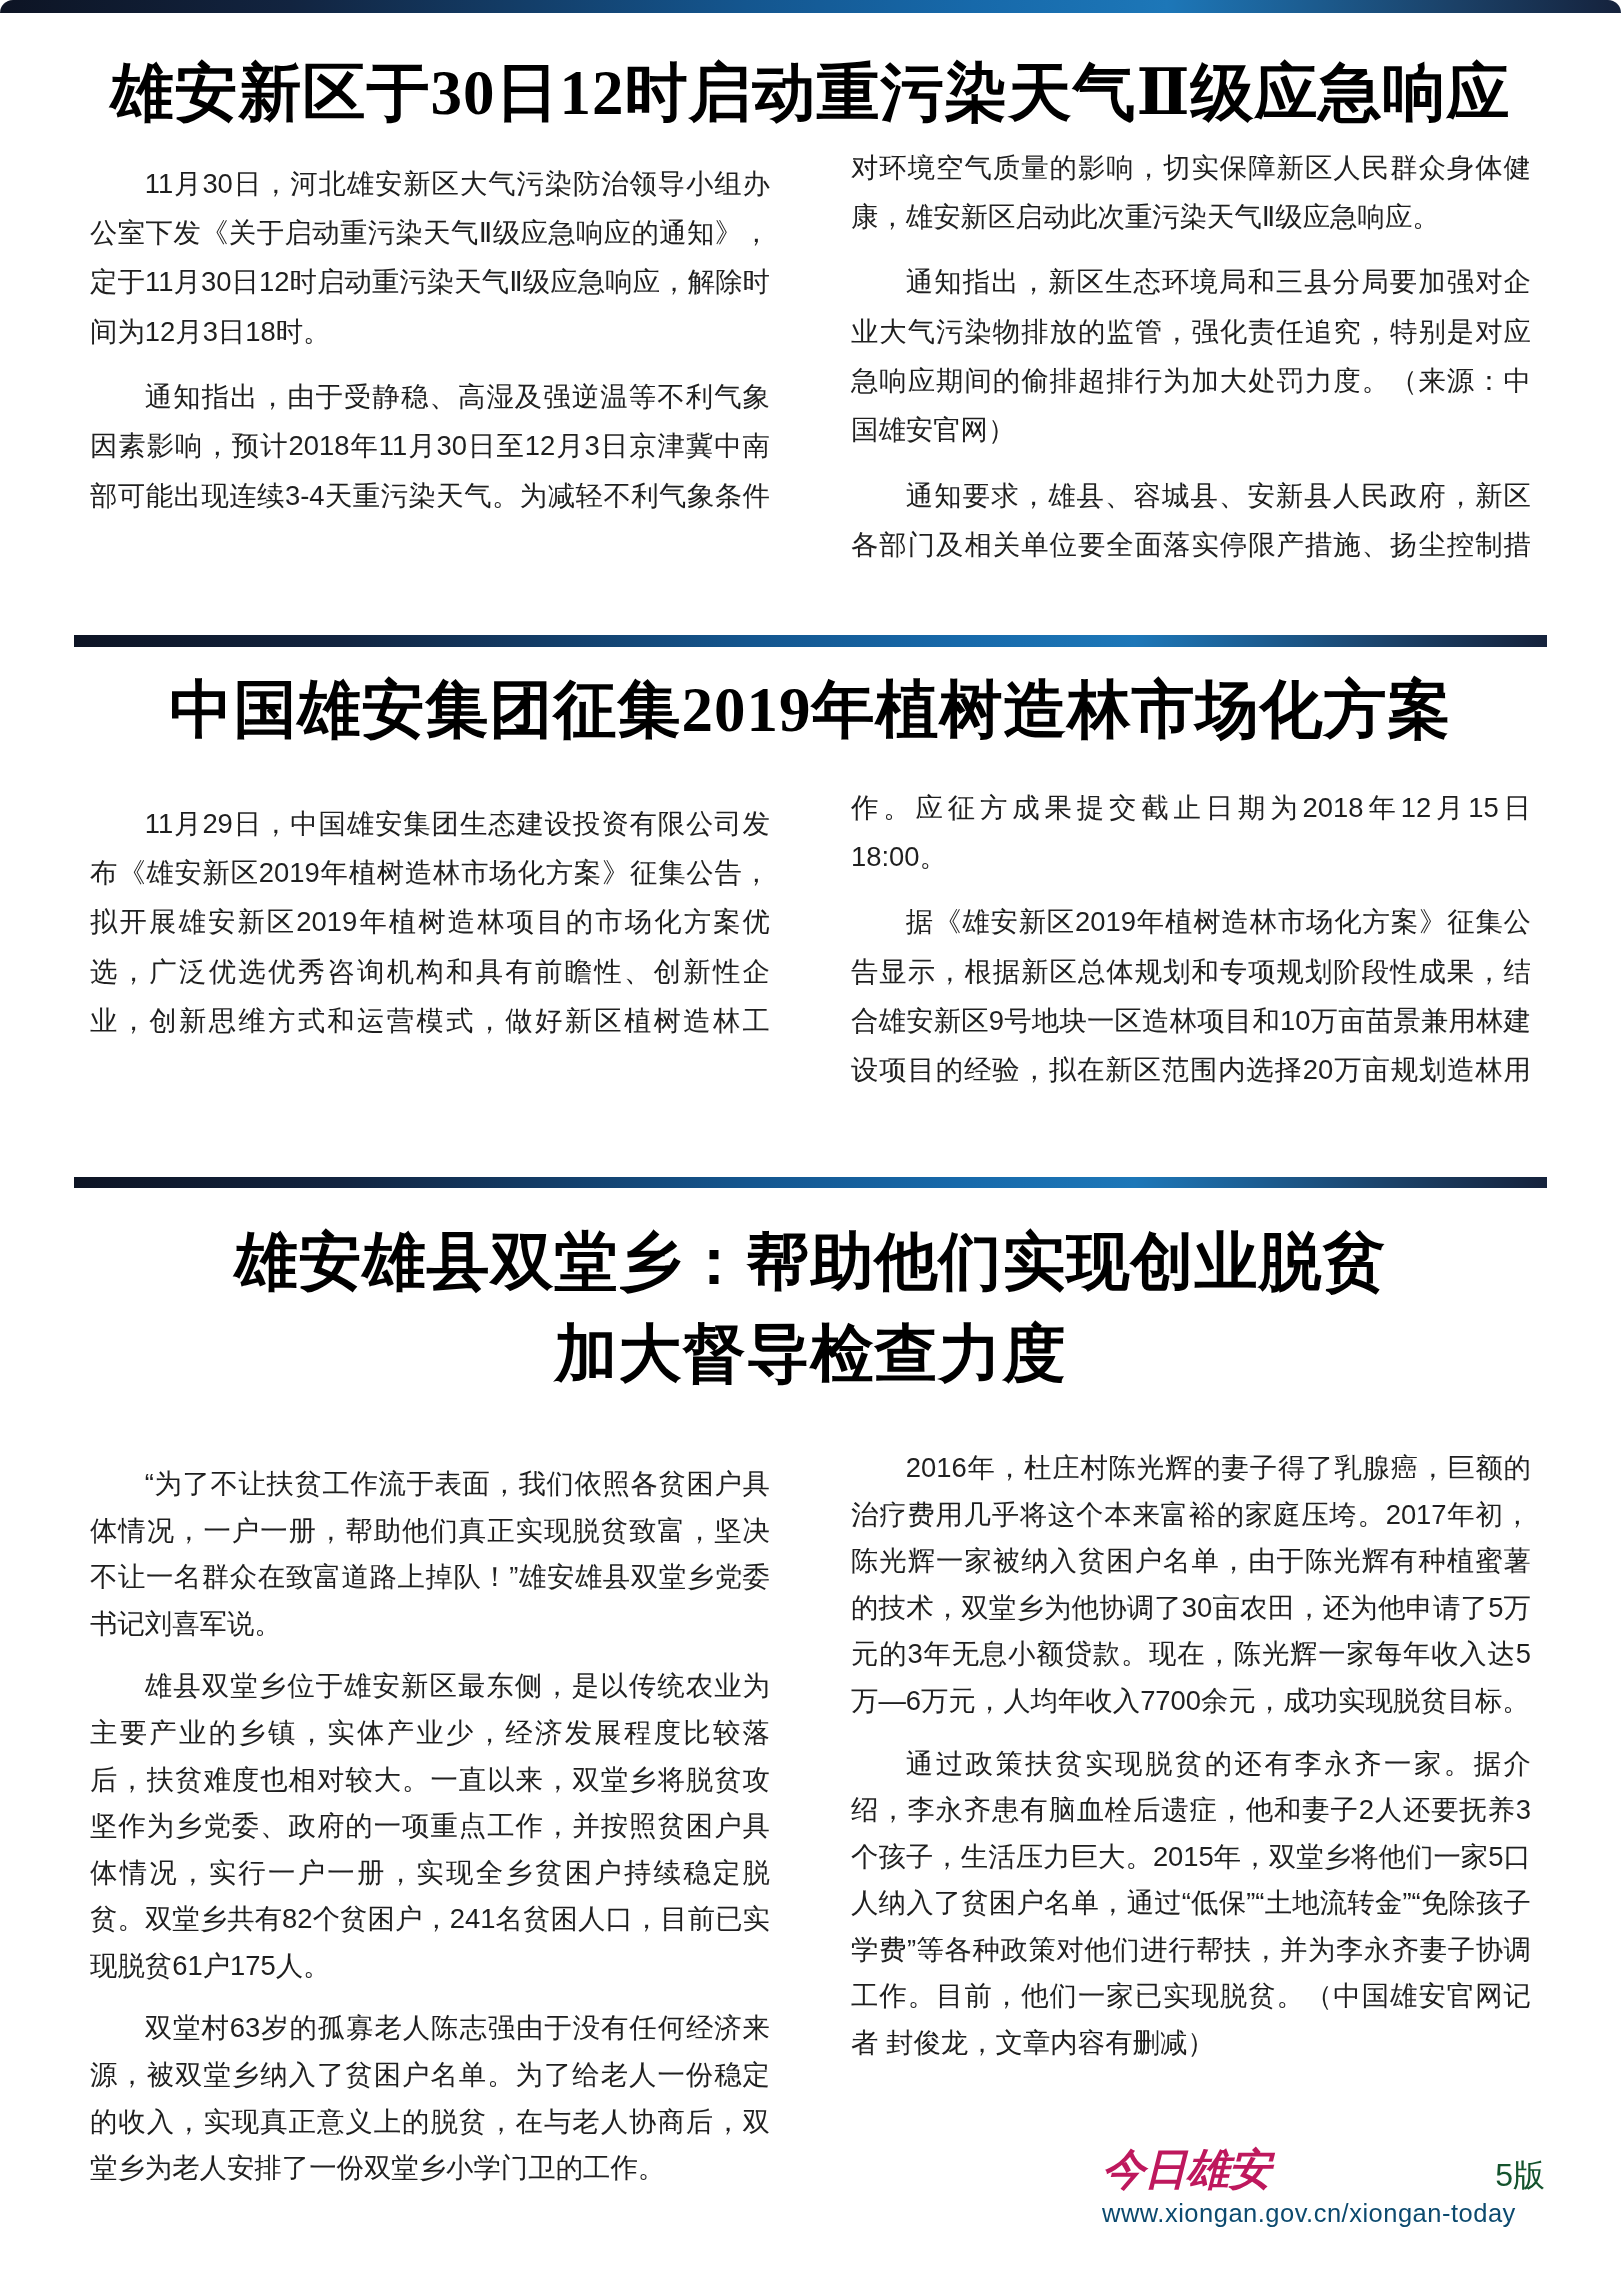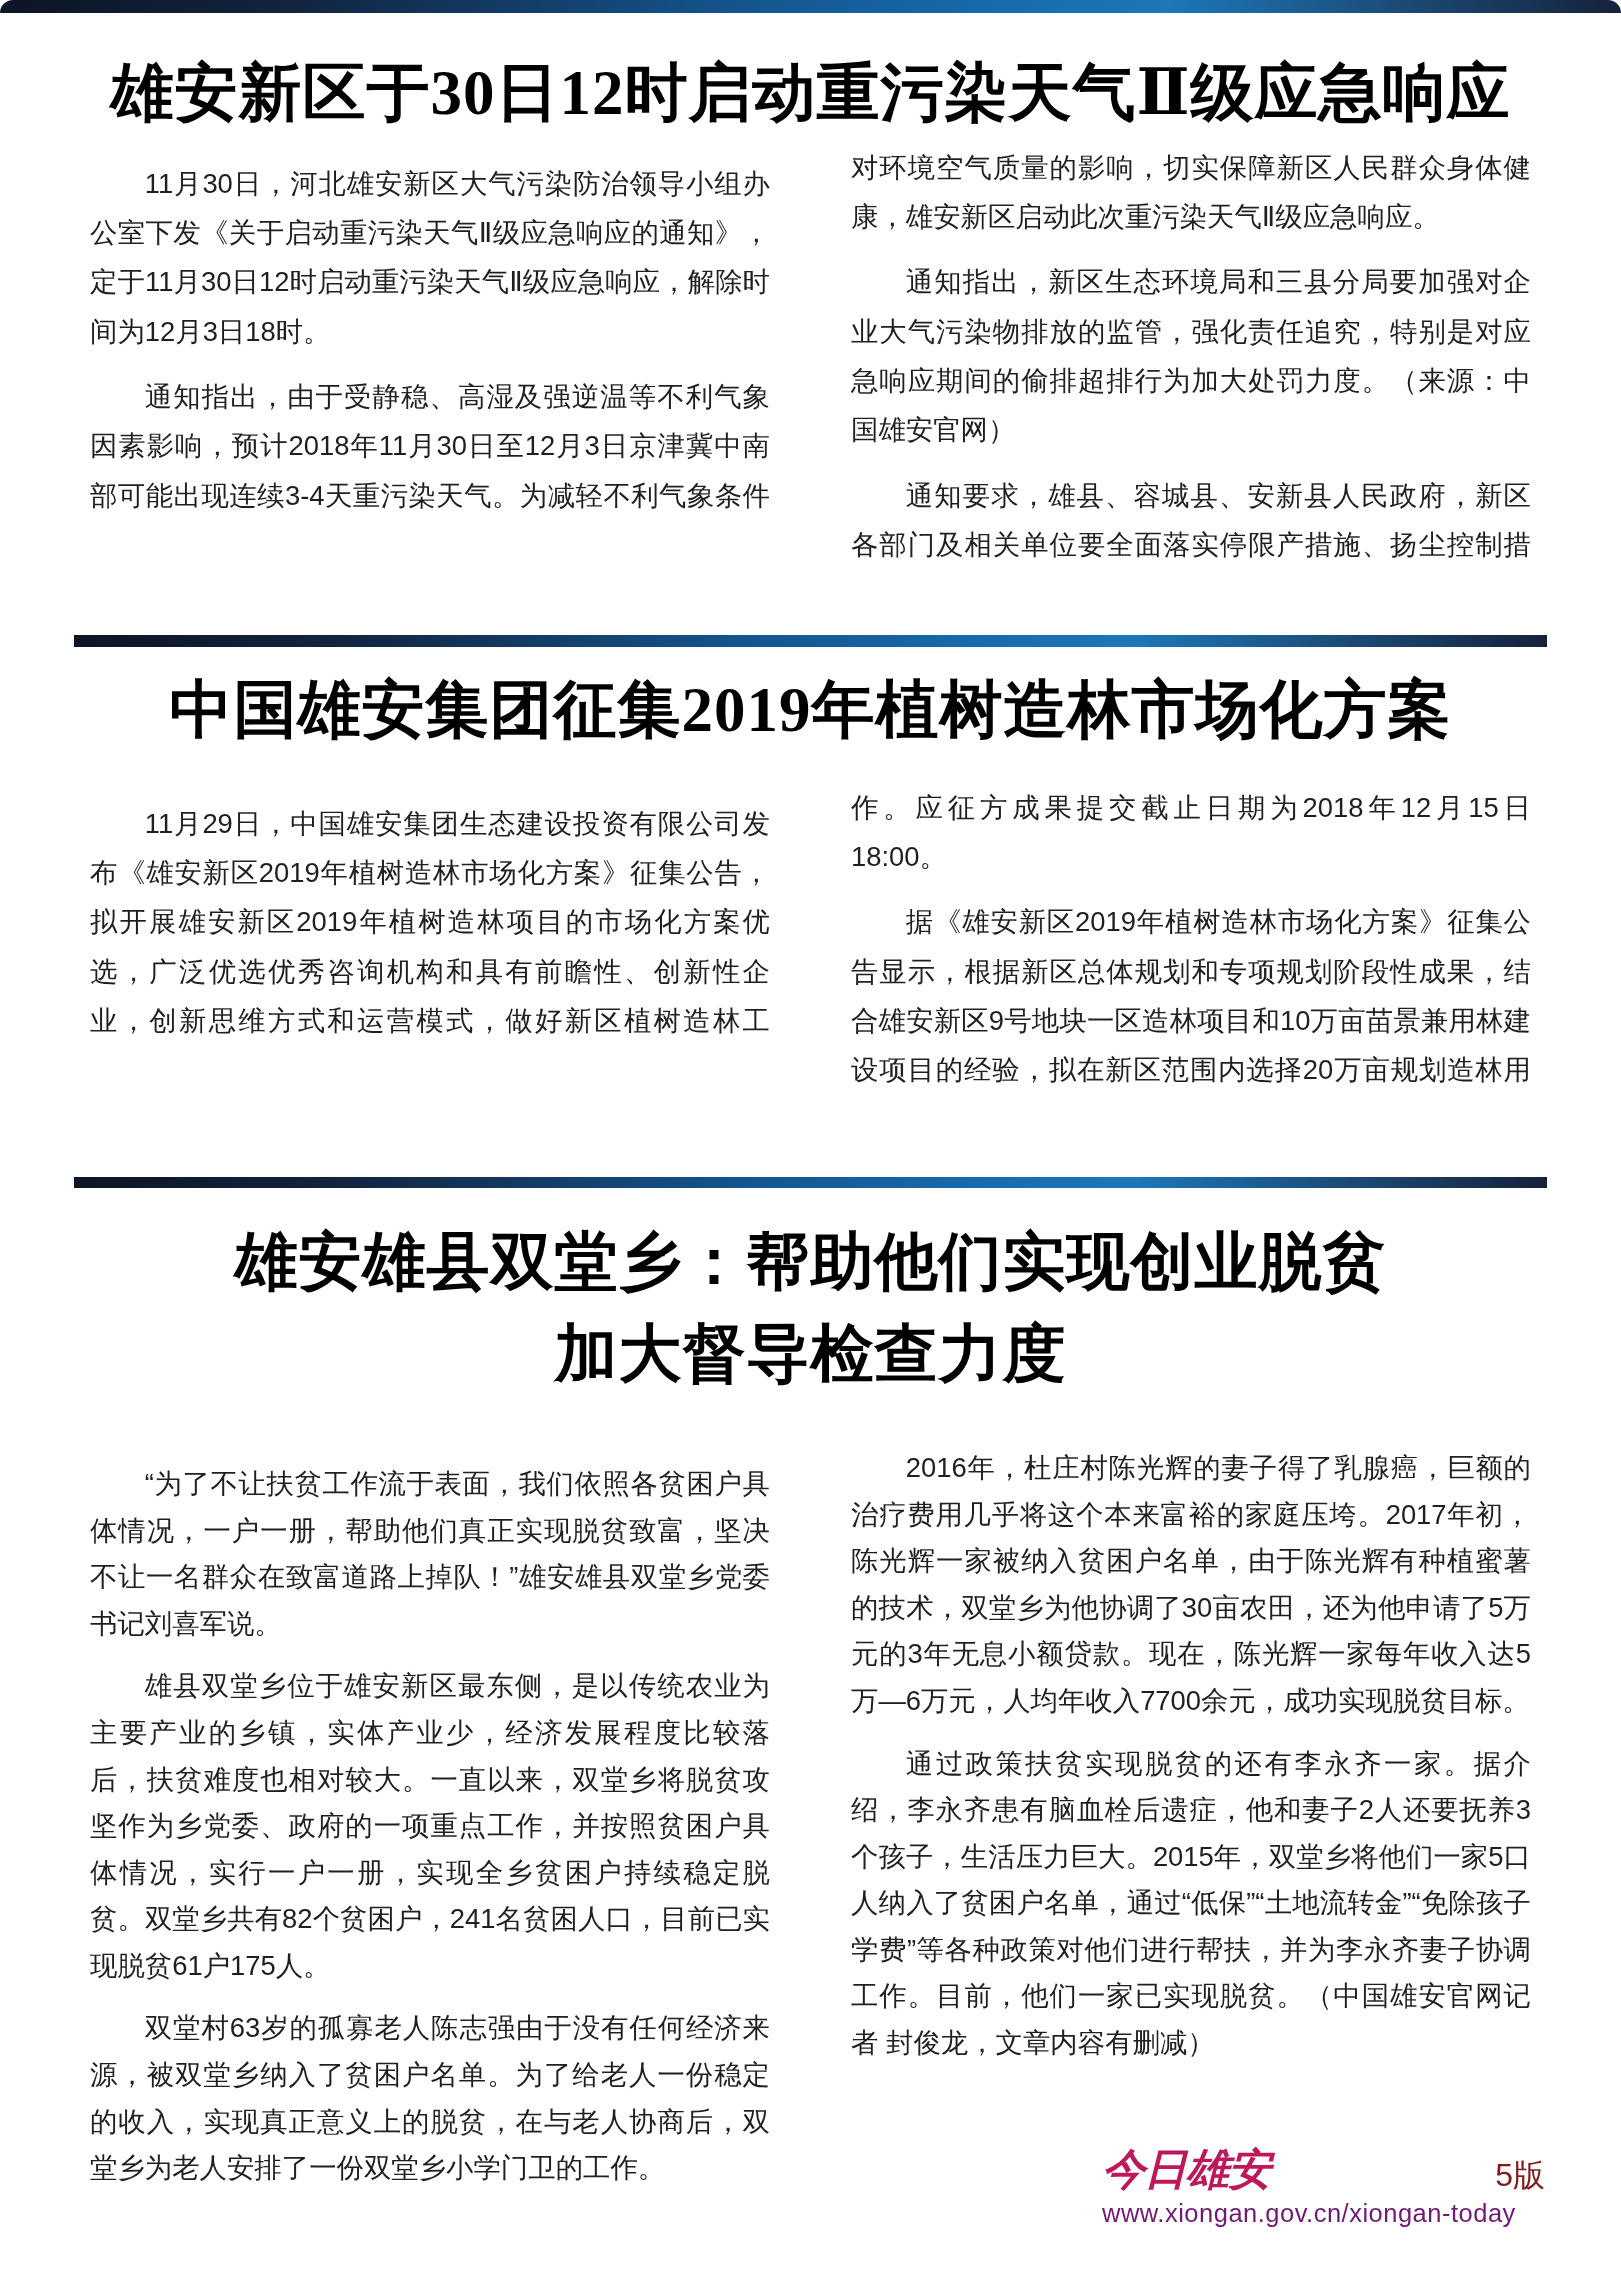--- a/index.html
+++ b/index.html
@@ -81,27 +81,27 @@
     font-style: italic;
     font-weight: bold;
     font-size: 43px;
     line-height: 1;
     color: #be185d;
     letter-spacing: -1px;
   }
   .page-number {
     font-size: 32px;
     line-height: 1;
-    color: #7f1d1d;
+    color: #14532d;
   }
   .site-url {
     margin-top: 7.8px;
     font-size: 25.5px;
     letter-spacing: 0.5px;
-    color: #701a75;
+    color: #0c4a6e;
     white-space: nowrap;
     text-align: left;
   }
 </style>
 </head>
 <body>
 
 <div class="page">
 
   <div class="bar top-bar"></div>

